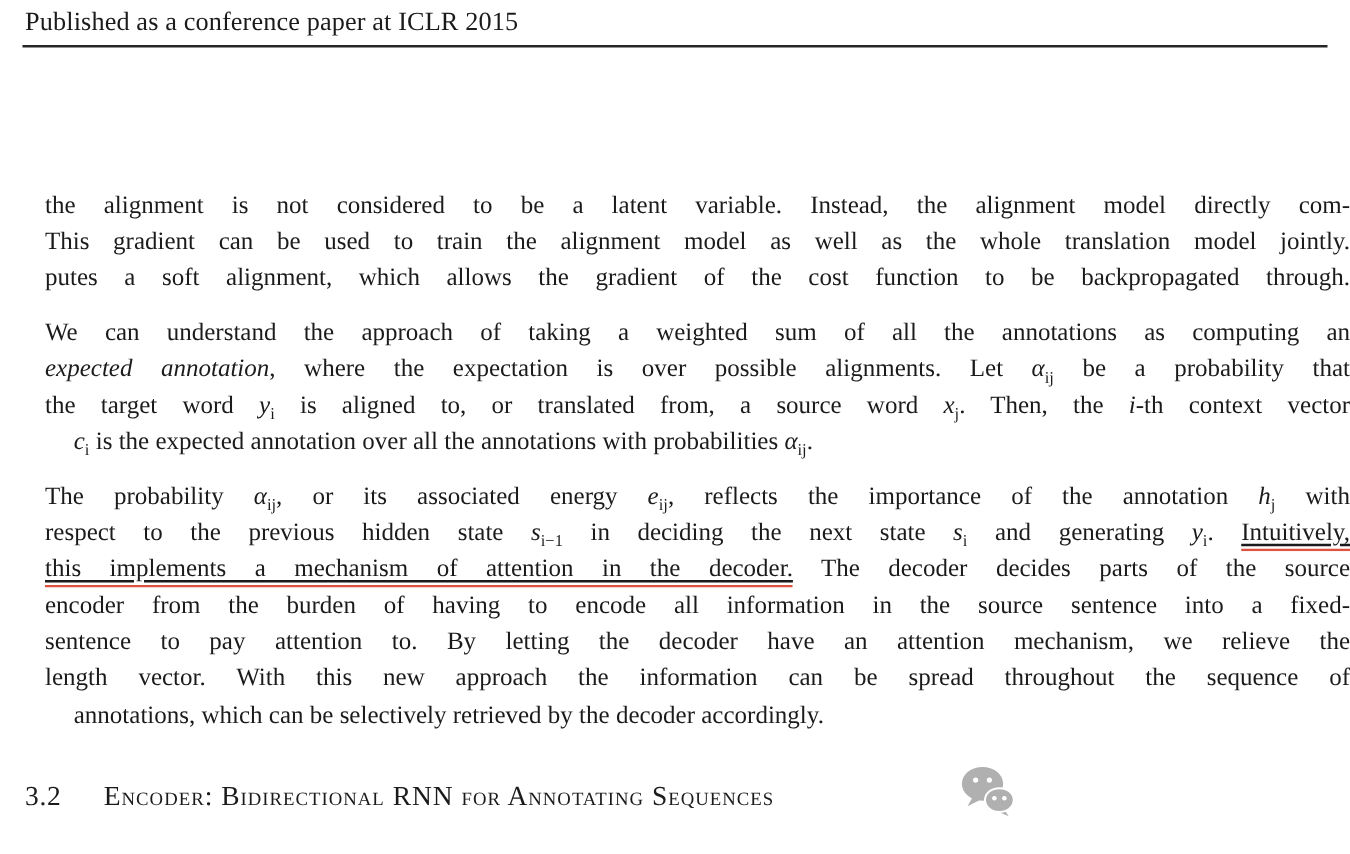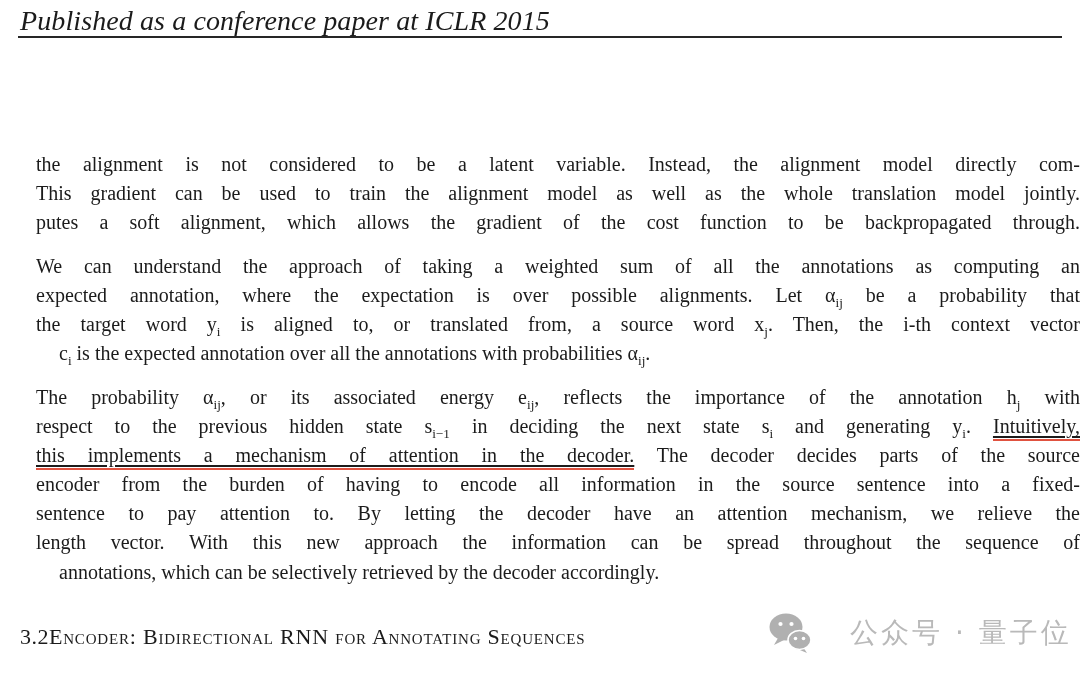--- a/index.html
+++ b/index.html
@@ -8,40 +8,40 @@
     --rule:#262626;
     --wm-gray:#b9b9b9;
     --wm-icon:#b0b0b0;
   }
   html,body{margin:0;padding:0;overflow:hidden;}
   body{
     width:1080px;height:683px;background:#ffffff;position:relative;
     font-family:"Liberation Serif","DejaVu Serif",serif;color:var(--ink);
   }
   .abs{position:absolute;}
-  .running-header{left:20px;top:5px;font-size:28px;letter-spacing:0.1px;font-style:italic;}
+  .running-header{left:20px;top:5px;font-size:21px;letter-spacing:0.1px;}
   .header-rule{left:18px;top:36px;width:1044px;height:0;border-top:2px solid var(--rule);}
   .para{left:36px;width:1044px;font-size:20px;line-height:29.1px;}
   .p1{top:150px;}
   .p2{top:252px;}
   .p3{top:383px;}
   .line{text-align:justify;text-align-last:justify;height:29.1px;overflow:hidden;}
   .line.last{text-align-last:left;margin-left:23px;}
-  .it,.mvar{}
+  .it,.mvar{font-style:italic;}
   .msub{font-size:0.66em;line-height:0;}
   .red-note{
     text-decoration:underline;
     text-decoration-thickness:1.6px;
     text-underline-offset:2.5px;
     border-bottom:2.6px solid var(--red);
     padding-bottom:1.5px;
   }
   .section-heading{left:20px;top:624px;font-size:22px;white-space:nowrap;}
   .hnum{letter-spacing:0.5px;}
-  .htitle{font-variant:small-caps;letter-spacing:0.8px;text-align:right;}
+  .htitle{margin-left:34px;font-variant:small-caps;letter-spacing:0.8px;text-align:right;}
   .watermark{left:768px;top:612px;display:flex;align-items:center;}
   .wicon{color:var(--wm-icon);width:44px;height:42px;display:inline-block;}
   .wtext{
     margin-left:38px;font-size:28px;letter-spacing:3px;color:var(--wm-gray);
     font-family:"DejaVu Sans","Liberation Sans",sans-serif;white-space:nowrap;
   }
 </style>
 </head>
 <body>
 
@@ -85,16 +85,15 @@
           <ellipse cx="31.5" cy="28" rx="11.5" ry="9.5" stroke="#ffffff" stroke-width="1.6"></ellipse>
         </g>
         <g fill="#ffffff">
           <circle cx="12.5" cy="12" r="2.1"></circle>
           <circle cx="23.5" cy="12" r="2.1"></circle>
           <circle cx="27.5" cy="26.5" r="1.8"></circle>
           <circle cx="35.5" cy="26.5" r="1.8"></circle>
         </g>
       </svg>
     </span>
-    <span class="wtext">公众号 · 量子位</span>
   </div>
 
 </div>
 
 </body></html>

